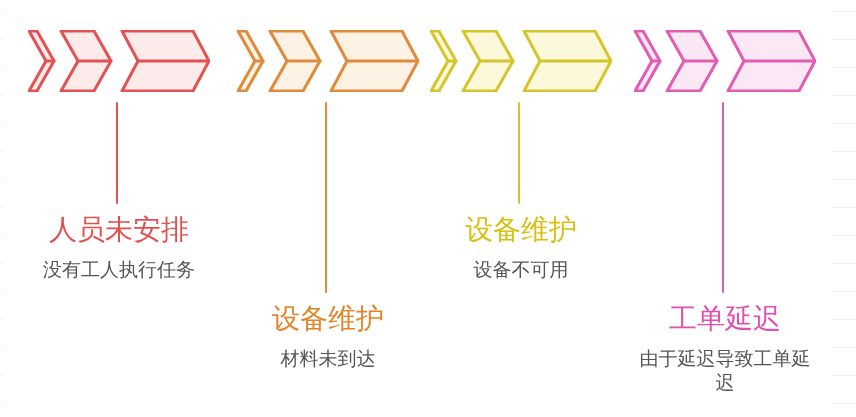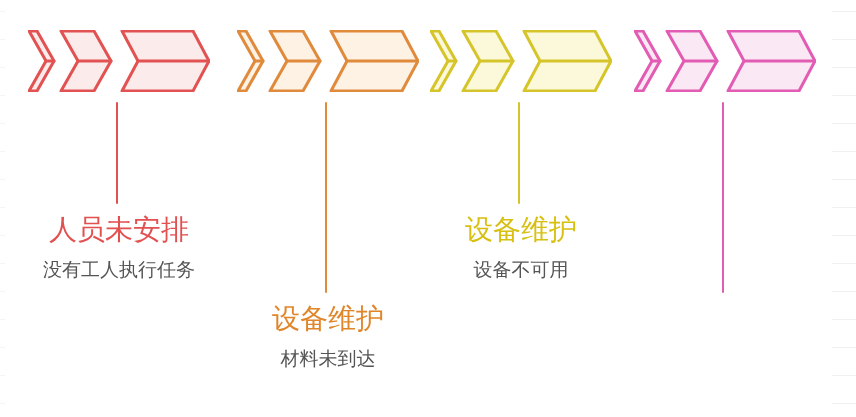--- a/index.html
+++ b/index.html
@@ -163,14 +163,18 @@
   <div class="milestone m3 long" style="--stroke: #e25cb4; --fill: #fae9f4; --title-color: #e250ae;">
     <svg class="chevrons" width="182" height="62" viewBox="0 0 182 62">
       <path class="shape" d="M1,1 H9 L26,31 L9,61 H1 L18,31 Z"></path>
       <path class="mid" d="M18,31 H26"></path>
       <path class="shape" d="M33,1 H66 L83,31 L66,61 H33 L50,31 Z"></path>
       <path class="mid" d="M50,31 H83"></path>
       <path class="shape" d="M94,1 H165 L181,31 L165,61 H94 L110,31 Z"></path>
       <path class="mid" d="M110,31 H181"></path>
     </svg>
     <div class="connector"></div>
+    <div class="label">
+      <div class="title">工单延迟</div>
+      <div class="desc">由于延迟导致工单延迟</div>
+    </div>
   </div>
 </div>
 
 </body></html>

